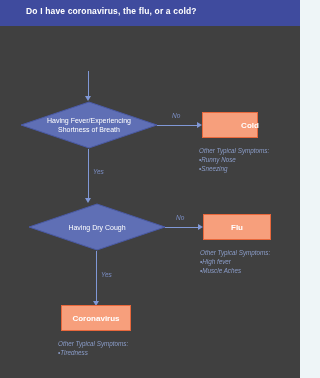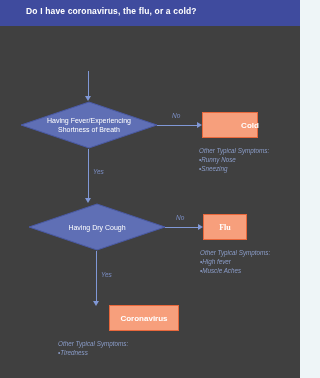--- a/index.html
+++ b/index.html
@@ -177,34 +177,34 @@
     <svg width="138" height="48" viewBox="0 0 138 48">
       <polygon points="69,1 137,24 69,47 1,24" fill="#5f6fb5" stroke="#4a5aa5" stroke-width="1"></polygon>
     </svg>
     <div class="diamond-label">Having Dry Cough</div>
   </div>
 
   <div class="hline" style="left:165px; top:227px; width:35px;"></div>
   <div class="arrow-right" style="left:198px; top:224px;"></div>
   <div class="edge-label" style="left:176px; top:214px;">No</div>
 
-  <div class="term-box" style="left:203px; top:214px; width:44px; height:26px;font-family:Liberation Serif, serif;">
+  <div class="term-box" style="left:203px; top:214px; width:68px; height:26px;">
     <span>Flu</span>
   </div>
   <div class="symptoms" style="left:200px; top:248px;">
     <span class="sym-head">Other Typical Symptoms:</span>
     <span class="sym-item">•High fever</span>
     <span class="sym-item">•Muscle Aches</span>
   </div>
 
   <div class="vline" style="left:96px; top:251px; height:52px;"></div>
   <div class="arrow-down" style="left:93px; top:301px;"></div>
   <div class="edge-label" style="left:101px; top:271px;">Yes</div>
 
-  <div class="term-box" style="left:61px; top:305px; width:70px; height:26px;margin-left:48px;">
+  <div class="term-box" style="left:61px; top:305px; width:70px; height:26px;">
     <span>Coronavirus</span>
   </div>
   <div class="symptoms" style="left:58px; top:339px;">
     <span class="sym-head">Other Typical Symptoms:</span>
     <span class="sym-item">•Tiredness</span>
   </div>
 
 </div>
 
 </body></html>

